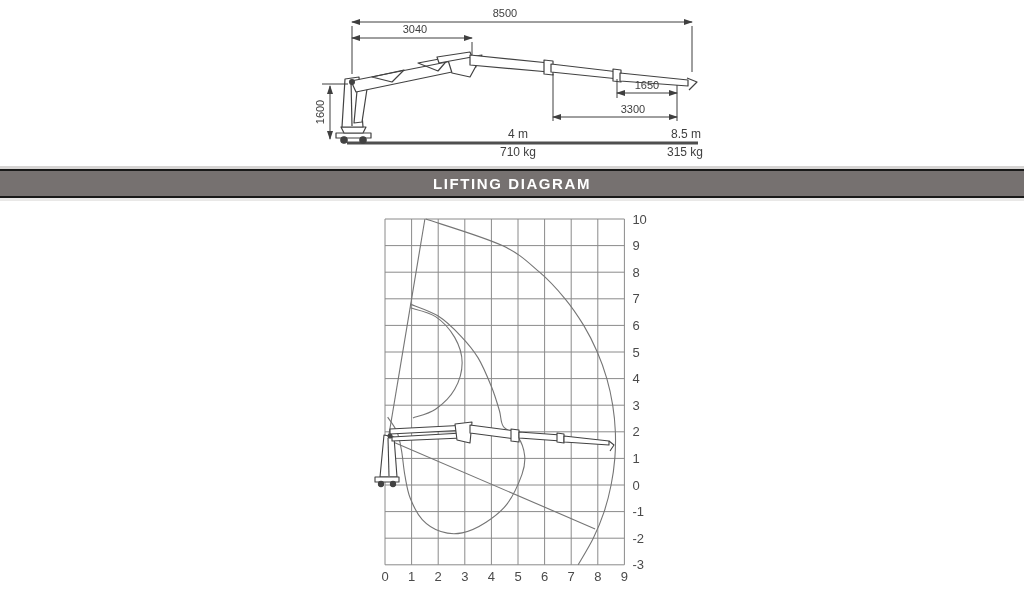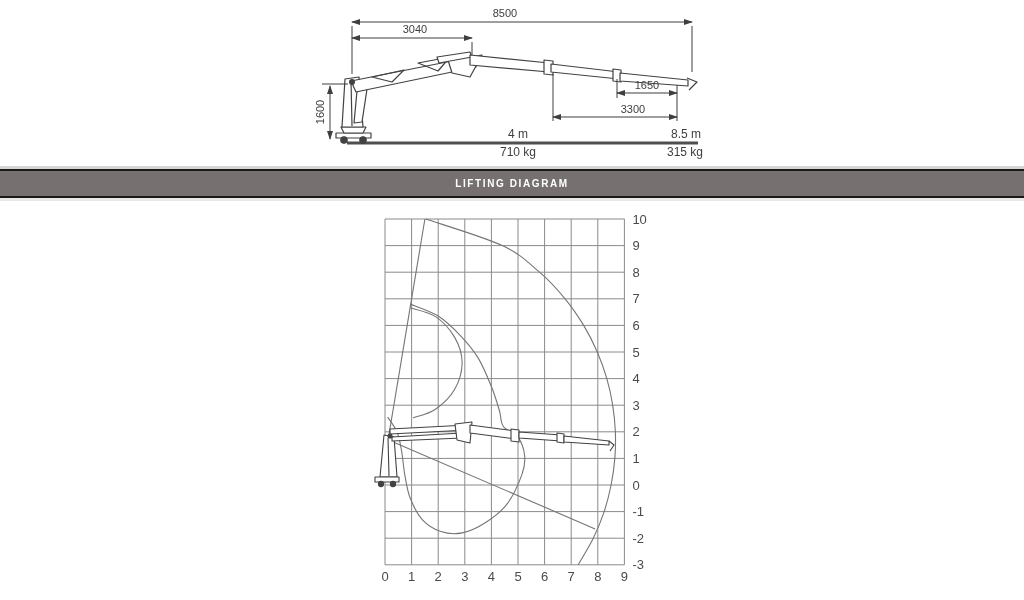--- a/index.html
+++ b/index.html
@@ -10,21 +10,21 @@
   }
   #top-drawing{position:absolute;left:0;top:0;width:1024px;height:170px;}
   #banner{
     position:absolute;left:0;top:169px;width:1024px;height:25px;
     background:#767170;
     border-top:2px solid #191919;border-bottom:2px solid #191919;
     box-shadow:0 -3px 0 #d6d4d3, 0 3px 0 #e9e8e7;
     display:flex;align-items:center;justify-content:center;
   }
   #banner .title{
-    color:#ffffff;font-size:10px;font-weight:bold;letter-spacing:1.6px;
+    color:#ffffff;font-size:15px;font-weight:bold;letter-spacing:1.6px;
   }
   #chart-wrap{position:absolute;left:0;top:200px;width:1024px;height:400px;}
   svg text{font-family:"Liberation Sans", sans-serif;}
   .dim-text{font-size:11px;fill:#3f3f3f;}
   .load-text{font-size:12px;fill:#3f3f3f;}
   .tick-text{font-size:13px;fill:#4a4a4a;}
 </style>
 </head>
 <body>
 

